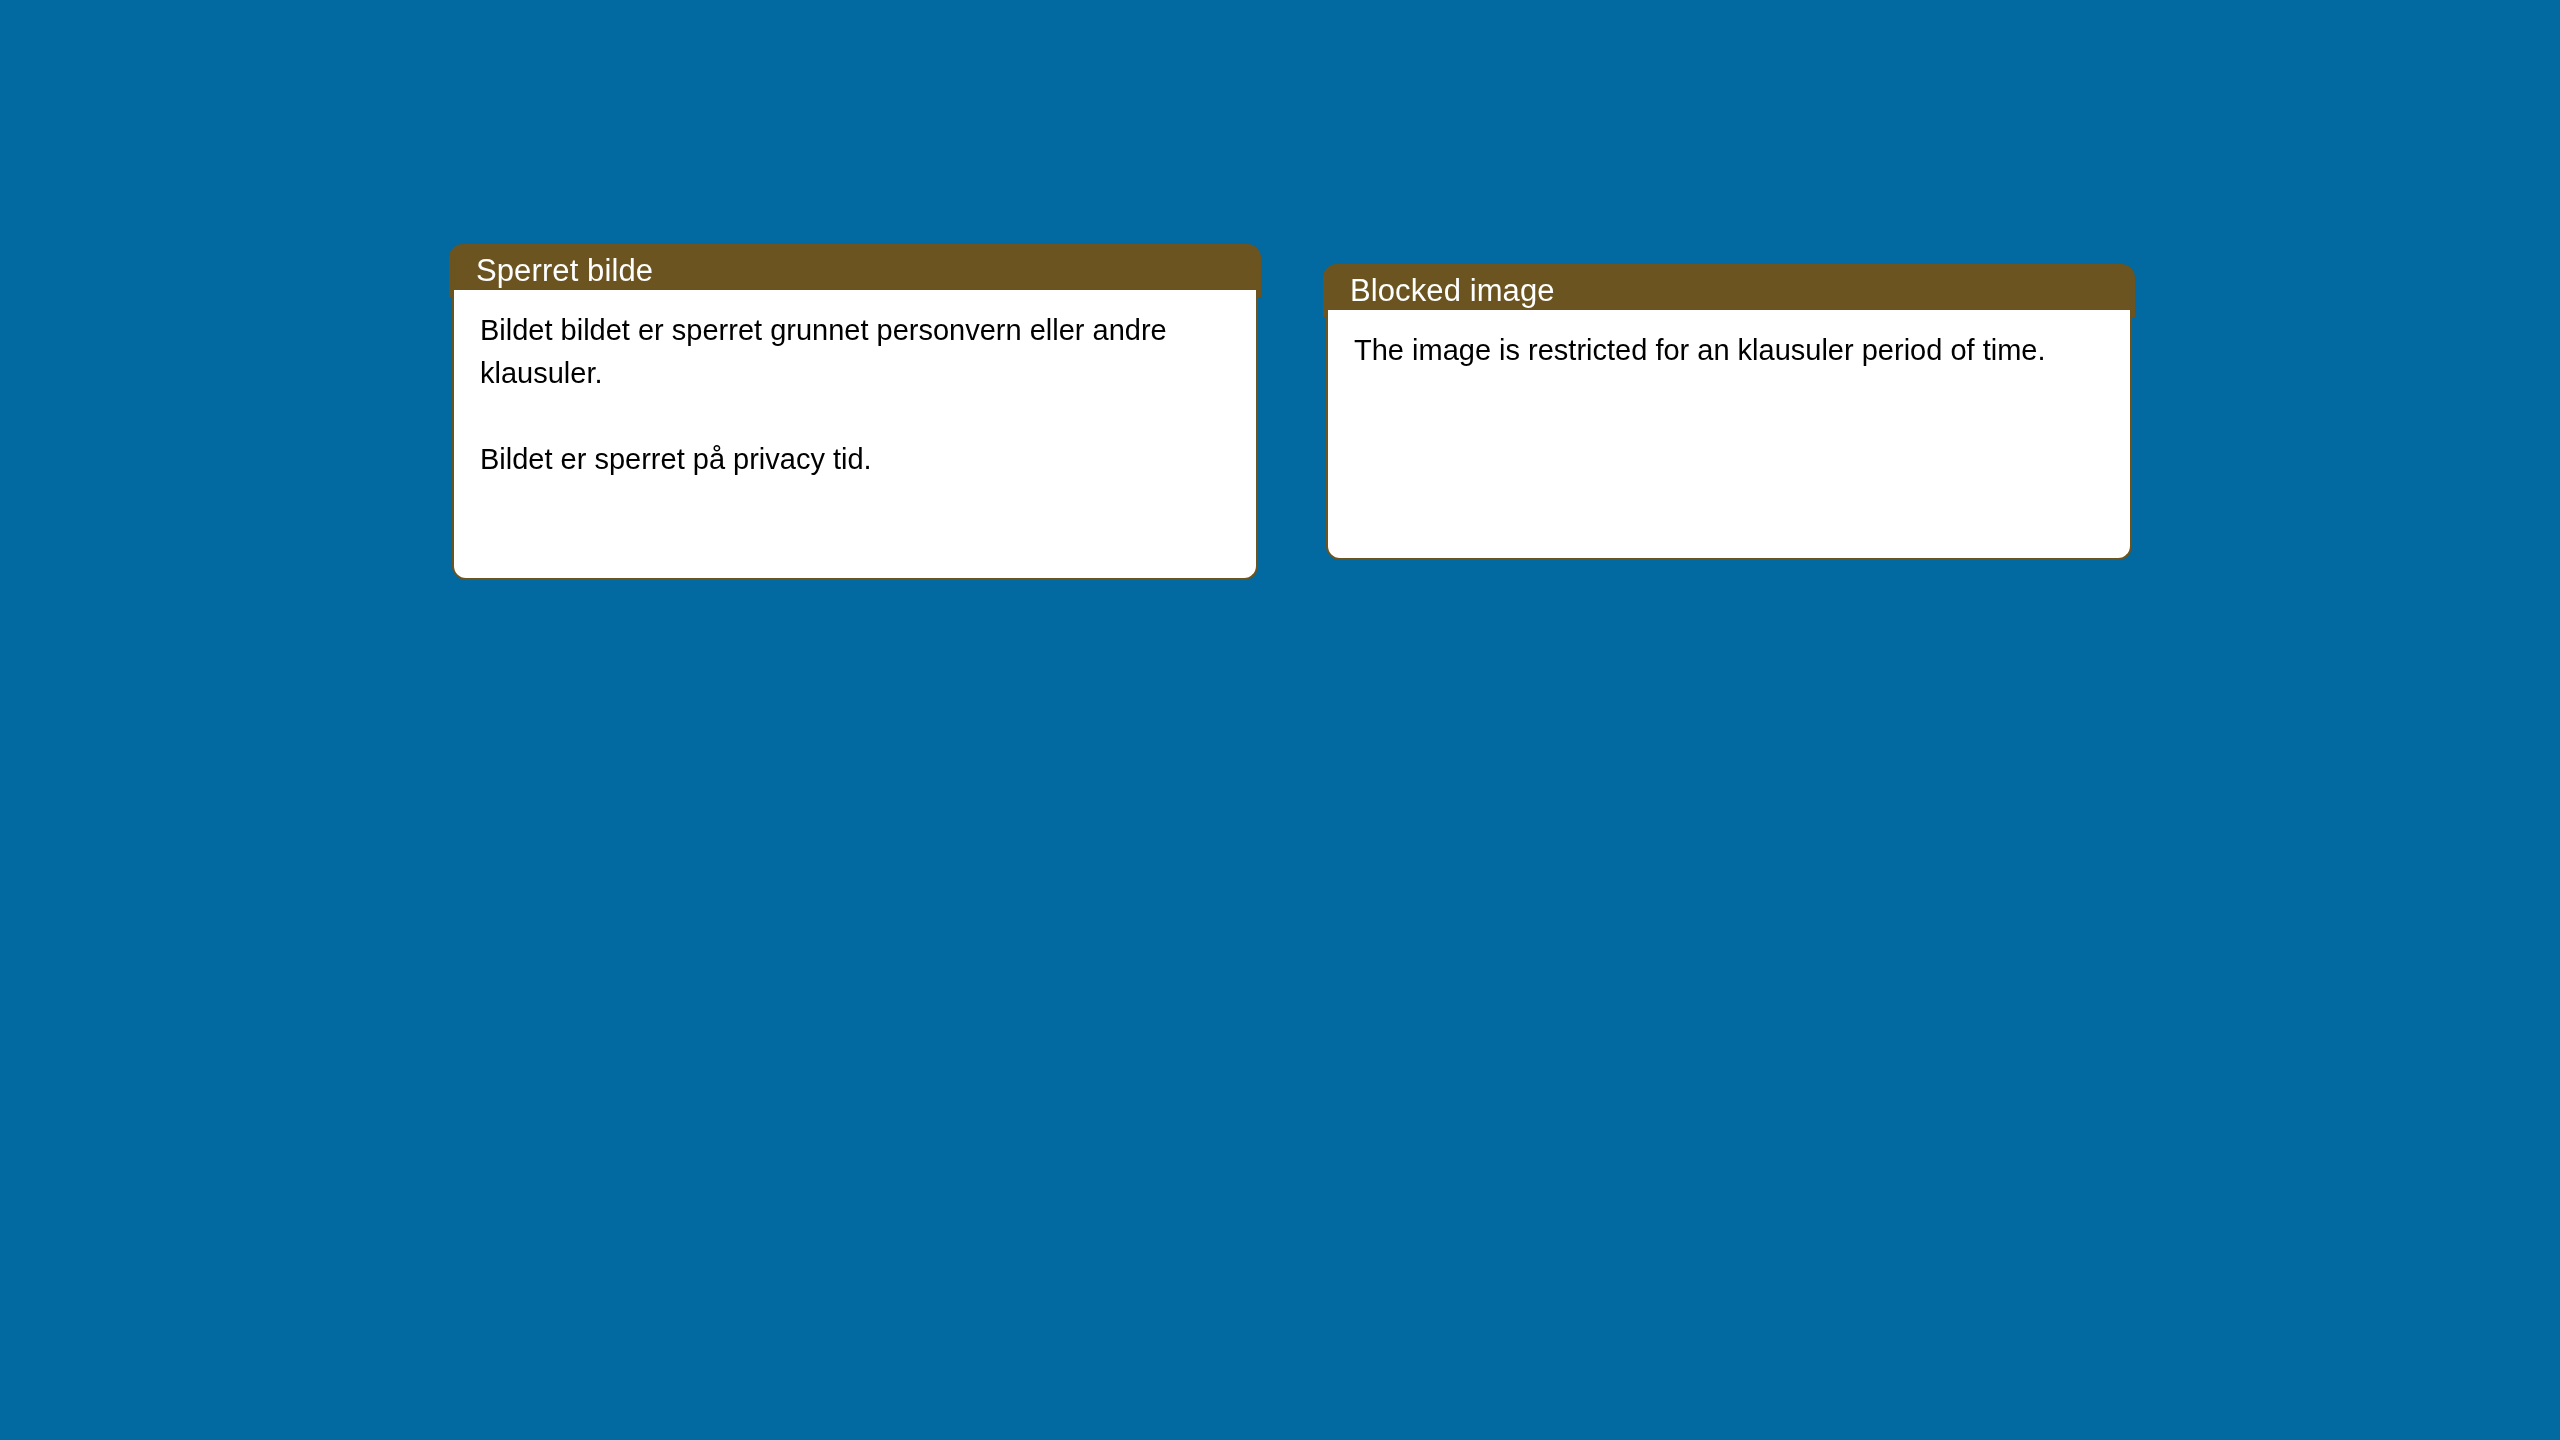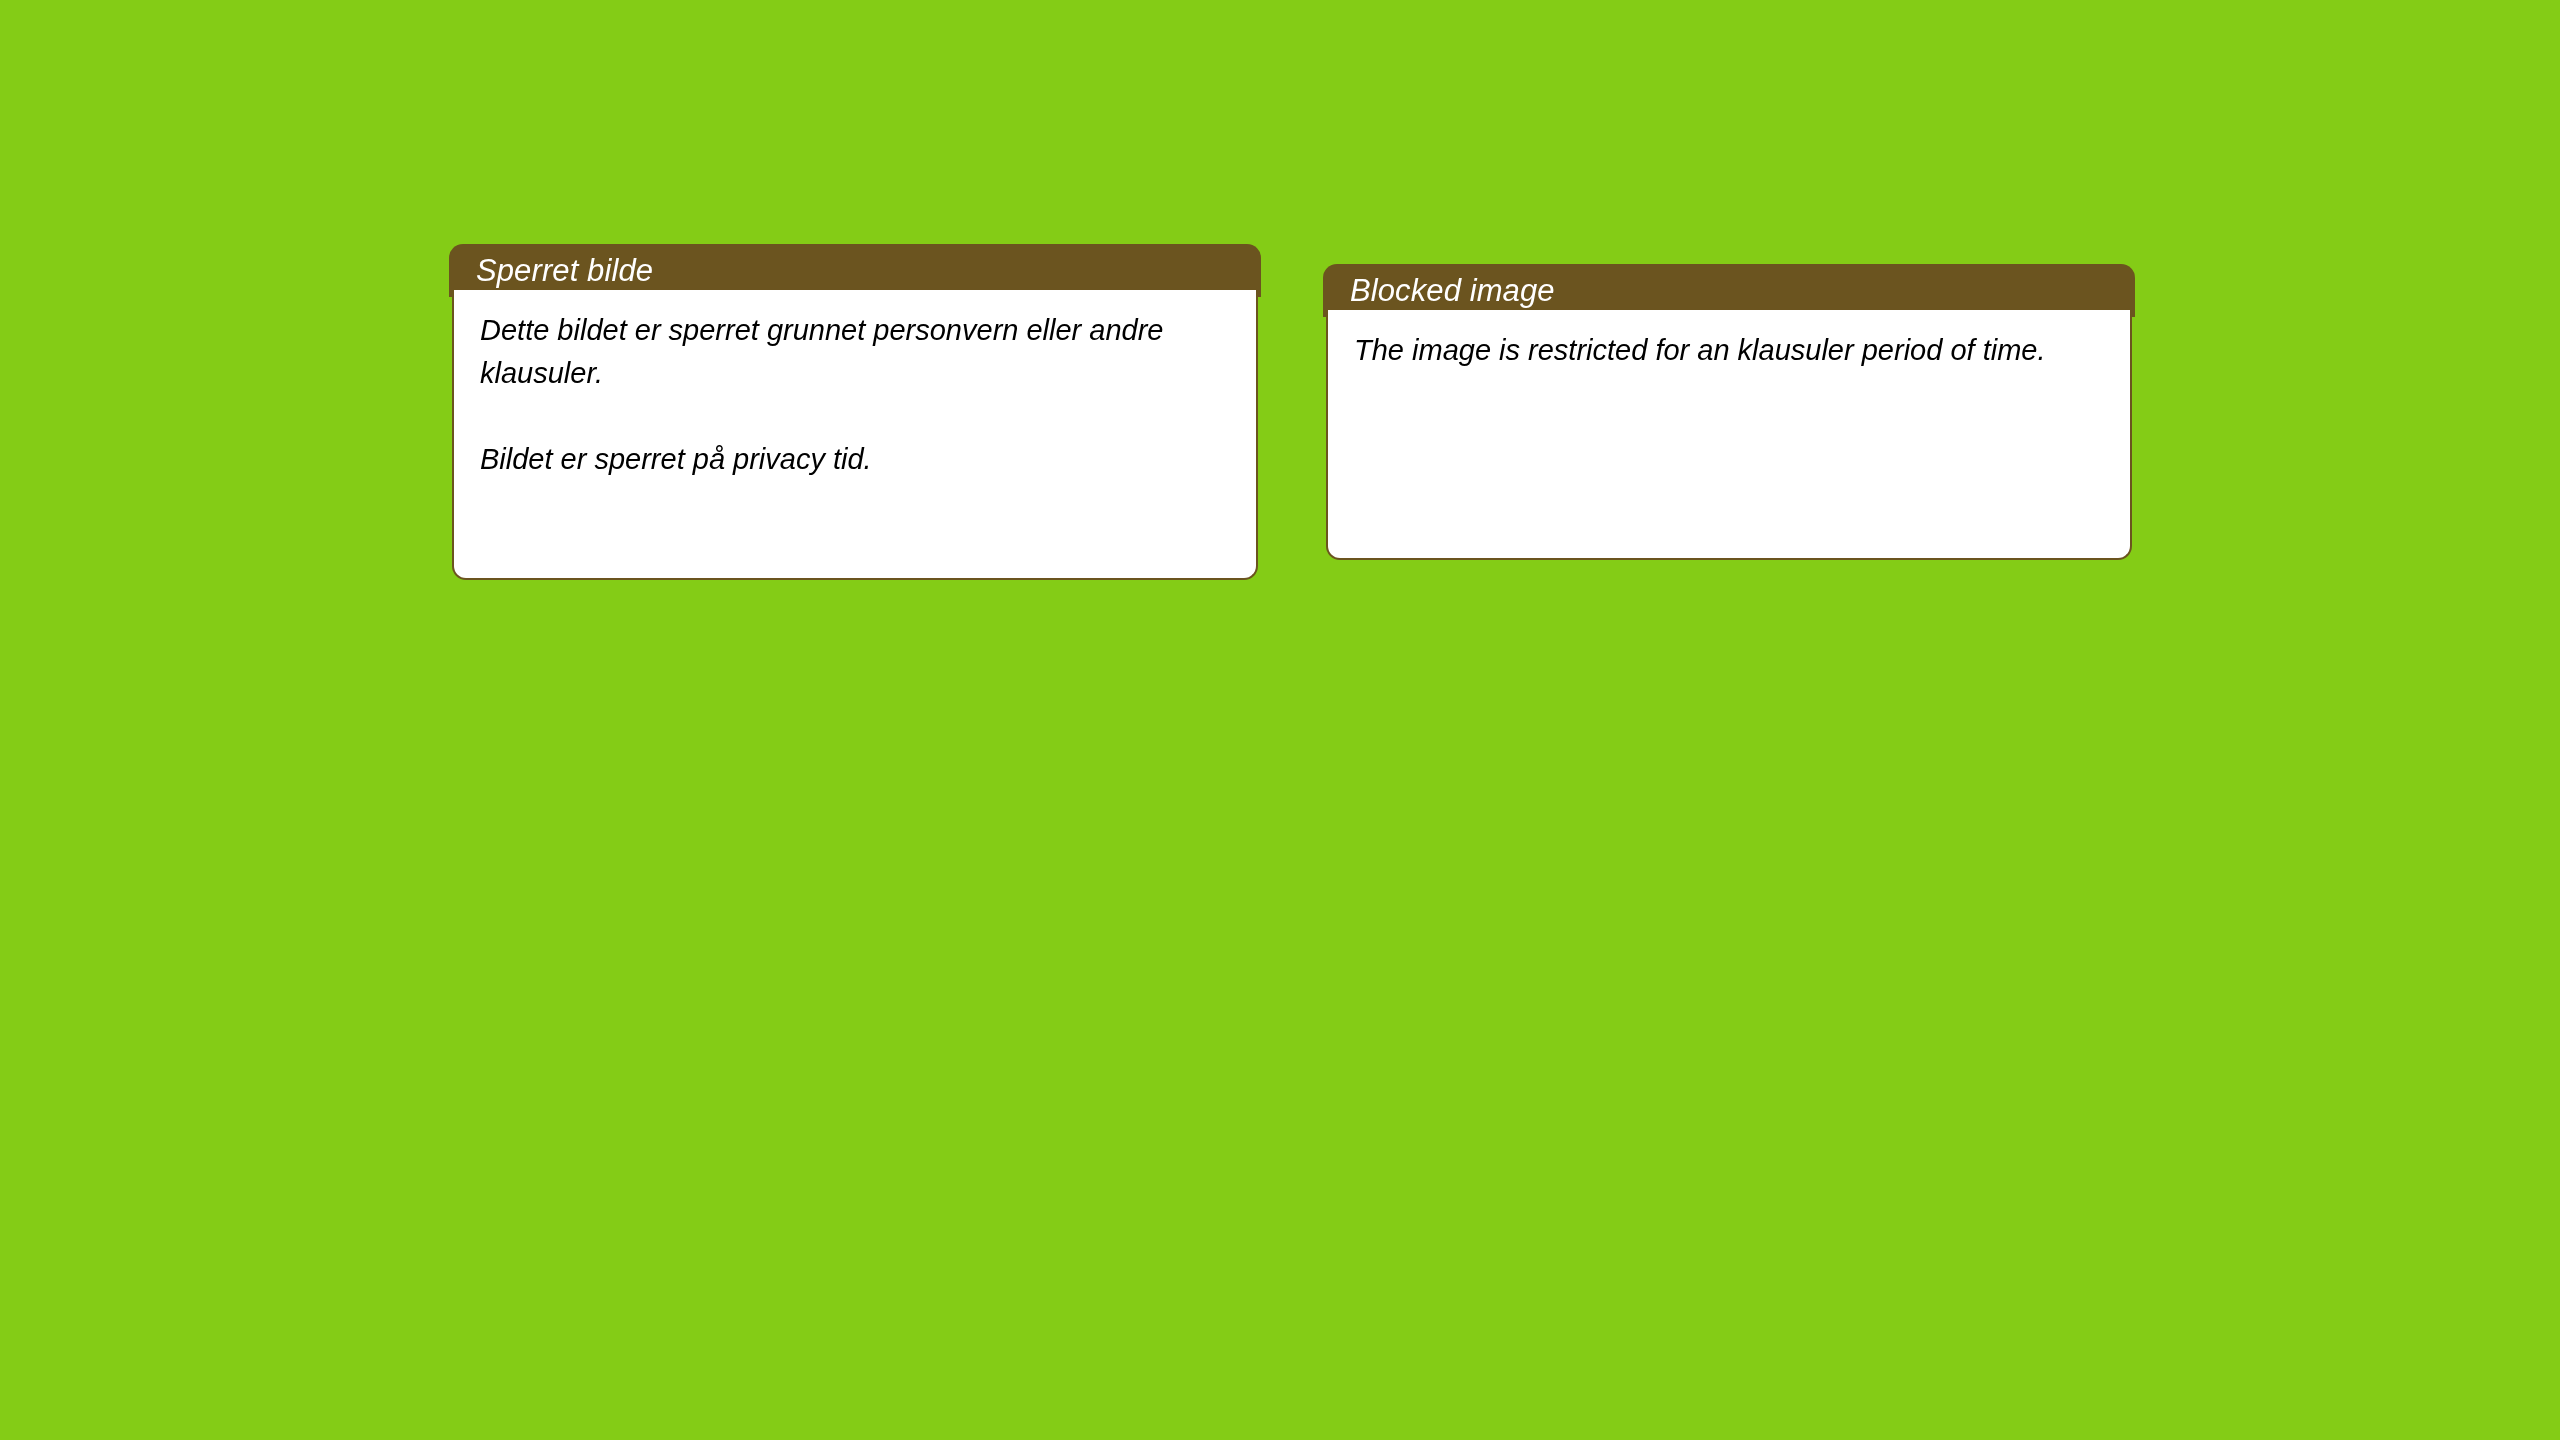--- a/index.html
+++ b/index.html
@@ -13,22 +13,21 @@
     height: 1440px;
     font-family: "Liberation Sans", "DejaVu Sans", sans-serif;
     -webkit-font-smoothing: antialiased;
     overflow: hidden;
   }
 
   #stage {
     position: relative;
     width: 2560px;
     height: 1440px;
-    background: #84cc16;
-    font-style: italic;
+    background: #0369a1;
   }
 
   
   .notice-card {
     position: absolute;
     box-sizing: border-box;
   }
 
   .notice-card .card-header {
     position: absolute;
@@ -100,21 +99,21 @@
 </head>
 <body>
 
 <div id="stage">
 
   <section class="notice-card" id="card-blocked-no">
     <div class="card-header">
       <span class="card-title">Sperret bilde</span>
     </div>
     <div class="card-body">
-      <p class="card-para">Dette bildet er sperret grunnet personvern eller andre klausuler.</p>
+      <p class="card-para">Bildet bildet er sperret grunnet personvern eller andre klausuler.</p>
       <p class="card-para">Bildet er sperret på privacy tid.</p>
     </div>
   </section>
 
   <section class="notice-card" id="card-blocked-en">
     <div class="card-header">
       <span class="card-title">Blocked image</span>
     </div>
     <div class="card-body">
       <p class="card-para">The image is restricted for an klausuler period of time.</p>

